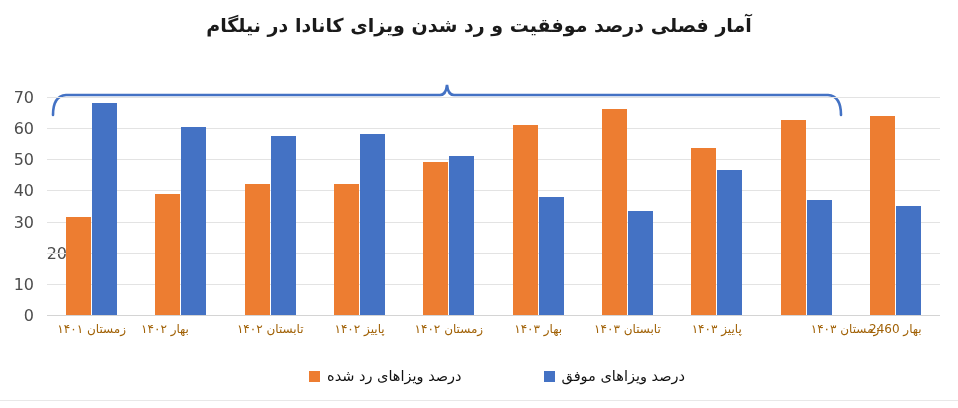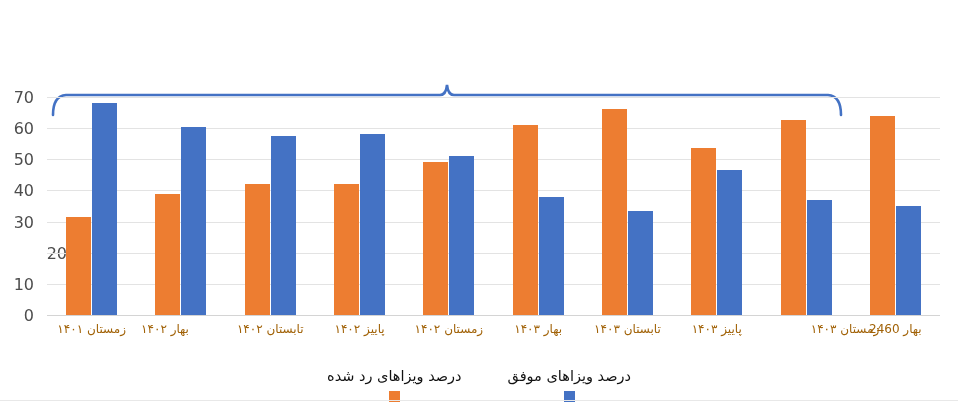--- a/index.html
+++ b/index.html
@@ -47,30 +47,31 @@
 
   
   .brace{position:absolute;left:40px;top:82px;pointer-events:none;}
 
   
   .legend{
     position:absolute;left:0;top:368px;width:958px;
     display:flex;flex-direction:row;justify-content:center;align-items:center;
     gap:46px;direction:rtl;
   }
-  .legend-item{display:flex;flex-direction:column;align-items:center;gap:7px;}
+  .legend-item{display:flex;flex-direction:row;align-items:center;gap:7px;margin-left:36px;}
   .legend-swatch{width:11px;height:11px;display:block;}
   .legend-label{font-size:14.5px;color:#111111;direction:rtl;}
   .footer-rule{position:absolute;left:0;top:400px;width:958px;height:1px;background:#e8e8e8;}
 </style>
 </head>
 <body>
 
 <div class="chart-root">
 
+  <div class="title">آمار فصلی درصد موفقیت و رد شدن ویزای کانادا در نیلگام</div>
 
   <svg class="brace" width="810" height="40" viewBox="0 0 810 40">
     <path id="brace-path" d="M 13 33 Q 13 14 26 13 L 400 13 Q 406 13 407 3 Q 408 13 414 13 L 788 13 Q 801 14 801 33" fill="none" stroke="#4472C4" stroke-width="2.6" stroke-linecap="round"></path>
   </svg>
 
   <div class="ytick-wrap">
       <div class="ytick-lbl" style="top: 218px;">0</div>
       <div class="ytick-lbl" style="top: 186.857px;">10</div>
       <div class="ytick-lbl" style="top: 155.714px; margin-left: 33px;">20</div>
       <div class="ytick-lbl" style="top: 124.571px;">30</div>

